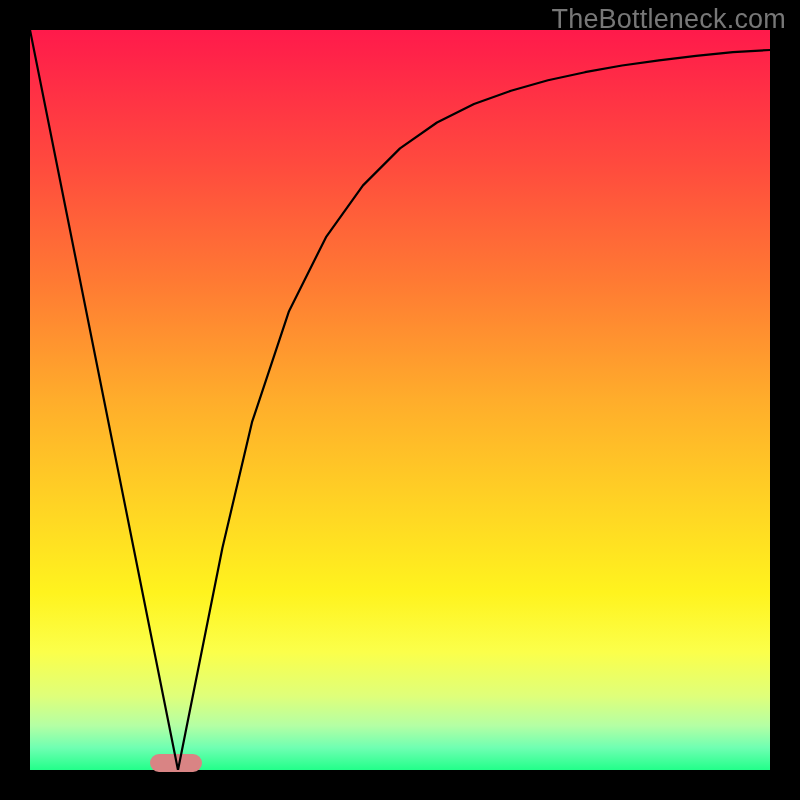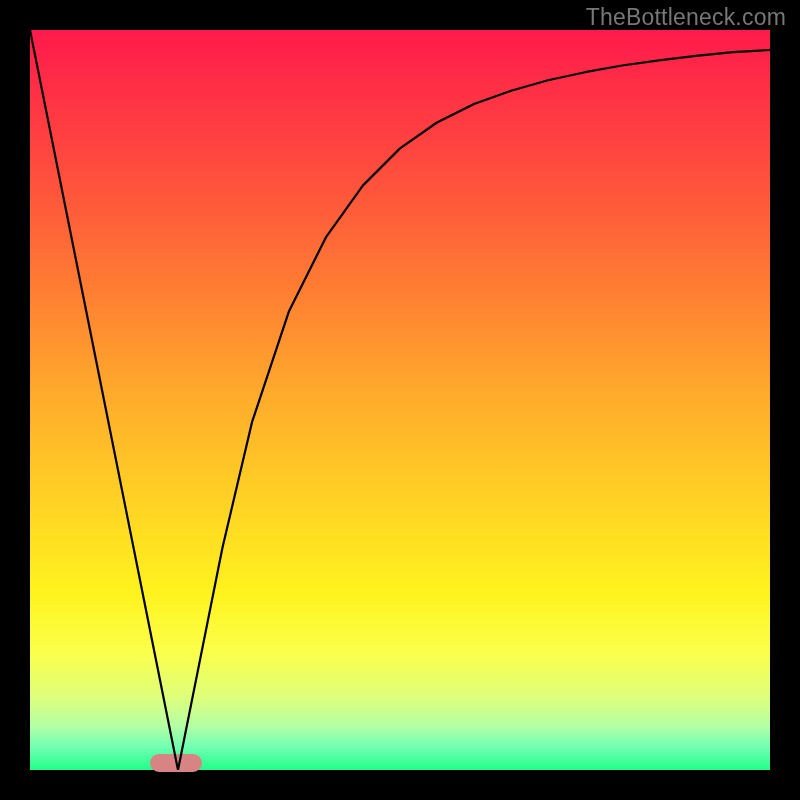--- a/index.html
+++ b/index.html
@@ -43,21 +43,21 @@
     width: 52px;
     height: 18px;
     background: #d98484;
     border-radius: 9px / 9px;
   }
   .watermark {
     position: absolute;
     top: 4px;
     right: 14px;
     color: #777;
-    font-size: 23px;
+    font-size: 27px;
     font-weight: 500;
     letter-spacing: 0.2px;
     user-select: none;
     margin-left: 9px;
   }
   svg.curve {
     position: absolute;
     left: 0;
     top: 0;
     width: 740px;

